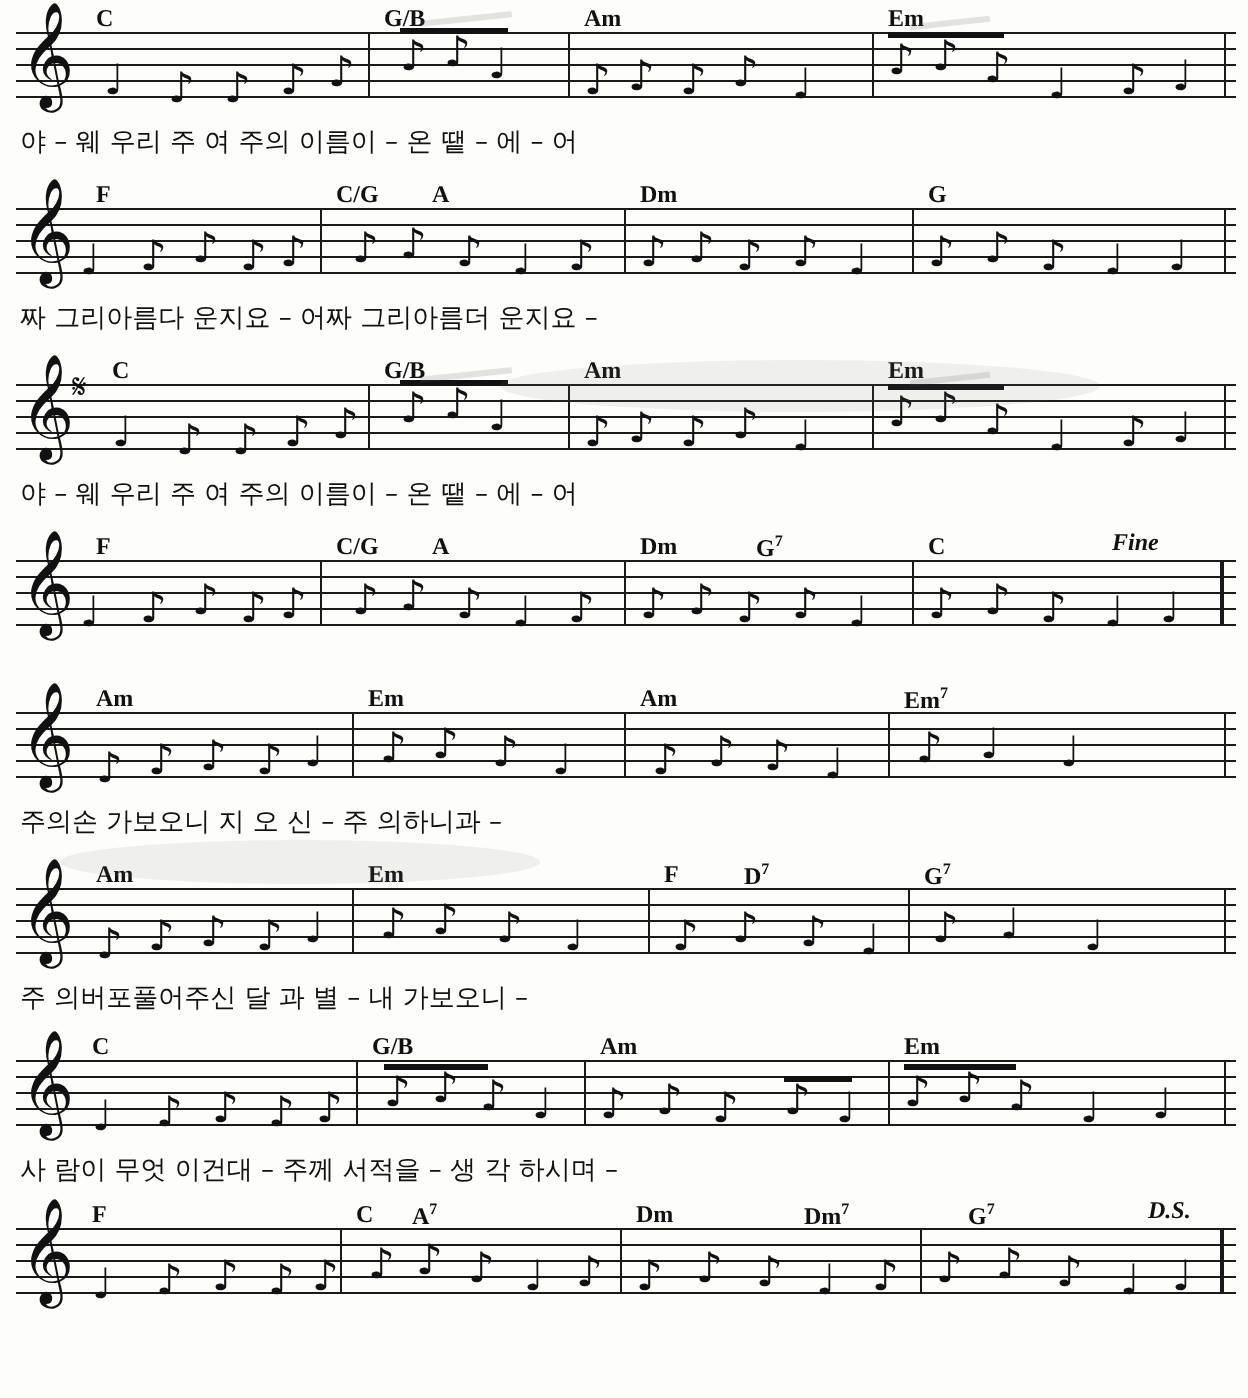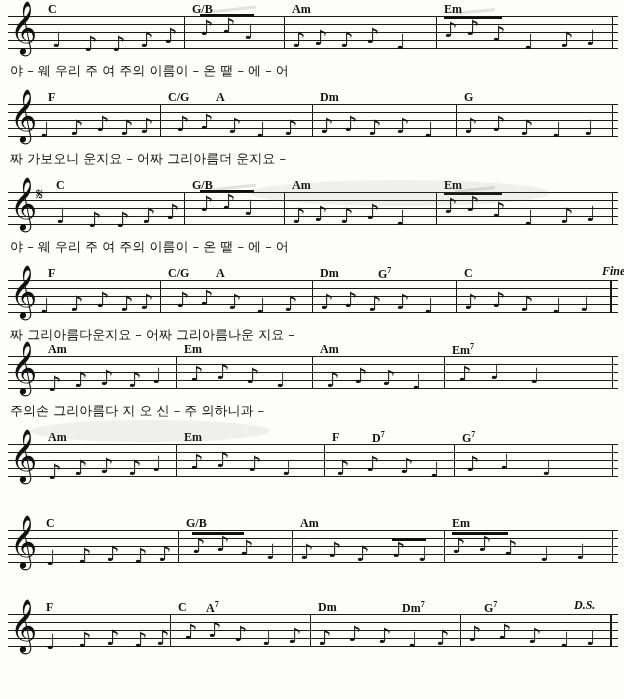--- a/index.html
+++ b/index.html
@@ -224,21 +224,21 @@
     <span class="note" style="left:368px;top:30px">♪</span>
     <span class="note" style="left:396px;top:28px">♪</span>
     <span class="note" style="left:424px;top:32px">♩</span>
 
     <span class="note" style="left:464px;top:28px">♪</span>
     <span class="note" style="left:492px;top:26px">♪</span>
     <span class="note" style="left:520px;top:30px">♪</span>
     <span class="note" style="left:552px;top:32px">♩</span>
     <span class="note" style="left:584px;top:30px">♩</span>
 
-    <div class="lyrics">짜 가보오니 운지요 – 어짜 그리아름더 운지요 –</div>
+    <div class="lyrics">짜 그리아름다 운지요 – 어짜 그리아름더 운지요 –</div>
   </div>
 
   <div class="system" style="top: 176px; position: absolute; left: 0px;">
     <div class="staff">
       <div class="line"></div>
         <div class="line"></div>
         <div class="line"></div>
         <div class="line"></div>
         <div class="line"></div>
     </div>
@@ -292,21 +292,21 @@
         <div class="line"></div>
     </div>
     <span class="clef" style="left:10px;top:4px">𝄞</span>
 
     <span class="chord" style="left:48px;top:2px">F</span>
     <span class="chord" style="left:168px;top:2px">C/G</span>
     <span class="chord" style="left:216px;top:2px">A</span>
     <span class="chord" style="left:320px;top:2px">Dm</span>
     <span class="chord" style="left:378px;top:2px">G<sup>7</sup></span>
     <span class="chord" style="left:464px;top:2px">C</span>
-    <span class="marking" style="left:602px;top:0px">Fine</span>
+    <span class="marking" style="left:556px;top:0px">Fine</span>
 
     <div class="barline" style="left:160px"></div>
     <div class="barline" style="left:312px"></div>
     <div class="barline" style="left:456px"></div>
     <div class="barline thick" style="left:610px"></div>
 
     <span class="note" style="left:40px;top:32px">♩</span>
     <span class="note" style="left:70px;top:30px">♪</span>
     <span class="note" style="left:96px;top:26px">♪</span>
     <span class="note" style="left:120px;top:30px">♪</span>
@@ -323,21 +323,20 @@
     <span class="note" style="left:368px;top:30px">♪</span>
     <span class="note" style="left:396px;top:28px">♪</span>
     <span class="note" style="left:424px;top:32px">♩</span>
 
     <span class="note" style="left:464px;top:28px">♪</span>
     <span class="note" style="left:492px;top:26px">♪</span>
     <span class="note" style="left:520px;top:30px">♪</span>
     <span class="note" style="left:552px;top:32px">♩</span>
     <span class="note" style="left:580px;top:30px">♩</span>
 
-    <div class="lyrics">짜 그리아름다운지요 – 어짜 그리아름나운 지요 –</div>
   </div>
 
   <div class="system" style="top: 340px; position: absolute; left: 0px;">
     <div class="staff">
       <div class="line"></div>
         <div class="line"></div>
         <div class="line"></div>
         <div class="line"></div>
         <div class="line"></div>
     </div>
@@ -366,21 +365,21 @@
 
     <span class="note" style="left:326px;top:30px">♪</span>
     <span class="note" style="left:354px;top:26px">♪</span>
     <span class="note" style="left:382px;top:28px">♪</span>
     <span class="note" style="left:412px;top:32px">♩</span>
 
     <span class="note" style="left:458px;top:24px">♪</span>
     <span class="note" style="left:490px;top:22px">♩</span>
     <span class="note" style="left:530px;top:26px">♩</span>
 
-    <div class="lyrics">주의손 그리아름다 지 오 신 –     주 의하니과 –</div>
+    <div class="lyrics">주의손 가보오니 지 오 신 –     주 의하니과 –</div>
   </div>
 
   <div class="system" style="top: 428px; position: absolute; left: 0px;">
     <div class="staff">
       <div class="line"></div>
         <div class="line"></div>
         <div class="line"></div>
         <div class="line"></div>
         <div class="line"></div>
     </div>
@@ -410,20 +409,21 @@
 
     <span class="note" style="left:336px;top:30px">♪</span>
     <span class="note" style="left:366px;top:26px">♪</span>
     <span class="note" style="left:400px;top:28px">♪</span>
     <span class="note" style="left:430px;top:32px">♩</span>
 
     <span class="note" style="left:466px;top:26px">♪</span>
     <span class="note" style="left:500px;top:24px">♩</span>
     <span class="note" style="left:542px;top:30px">♩</span>
 
+    <div class="lyrics">주 의버포풀어주신 달 과 별 – 내 가보오니 –</div>
   </div>
 
   <div class="system" style="top: 514px; position: absolute; left: 0px;">
     <div class="staff">
       <div class="line"></div>
         <div class="line"></div>
         <div class="line"></div>
         <div class="line"></div>
         <div class="line"></div>
     </div>
@@ -458,20 +458,21 @@
     <span class="note" style="left:418px;top:30px">♩</span>
     <div class="beam" style="left:392px;top:24px;width:34px;"></div>
 
     <span class="note" style="left:452px;top:22px">♪</span>
     <span class="note" style="left:478px;top:20px">♪</span>
     <span class="note" style="left:504px;top:24px">♪</span>
     <div class="beam" style="left:452px;top:18px;width:56px;"></div>
     <span class="note" style="left:540px;top:30px">♩</span>
     <span class="note" style="left:576px;top:28px">♩</span>
 
+    <div class="lyrics">사 람이 무엇 이건대 – 주께 서적을 – 생 각 하시며 –</div>
   </div>
 
   <div class="system" style="top: 598px; position: absolute; left: 0px;">
     <div class="staff">
       <div class="line"></div>
         <div class="line"></div>
         <div class="line"></div>
         <div class="line"></div>
         <div class="line"></div>
     </div>

